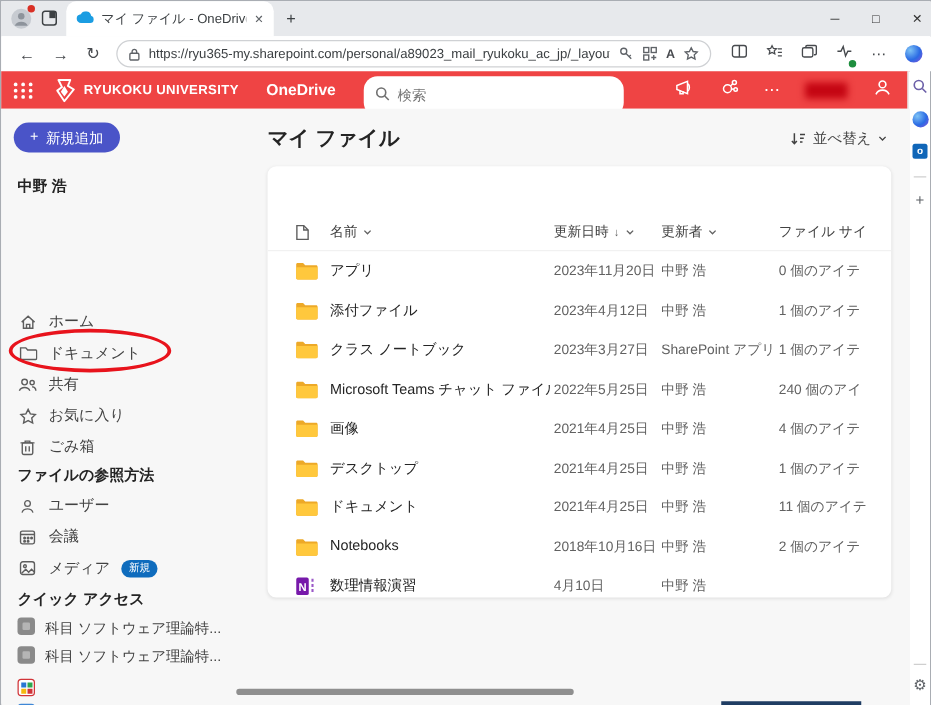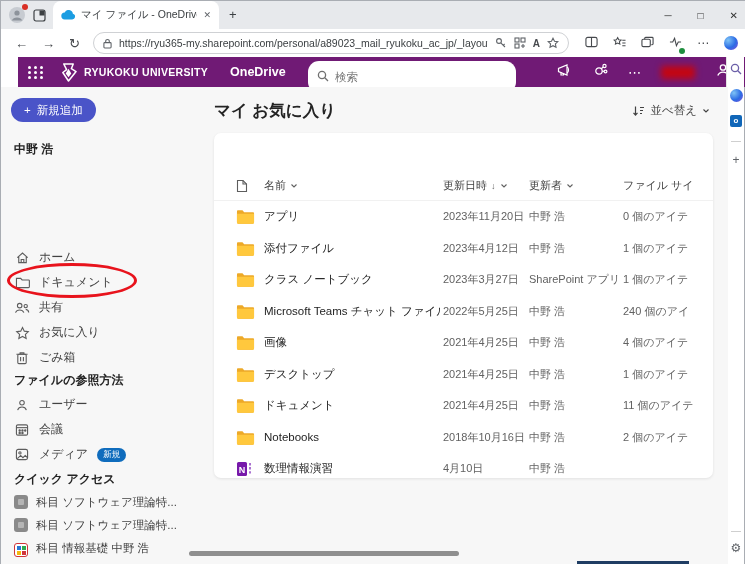--- a/index.html
+++ b/index.html
@@ -27,21 +27,21 @@
   .urlpill { position:absolute; left:92px; top:3px; width:476px; height:22px; background:#fff;
     border:1px solid #cfd1d4; border-radius:11px; display:flex; align-items:center; padding:0 9px; gap:7px; }
   .url { font-size:10.5px; color:#3c4043; white-space:nowrap; overflow:hidden; flex:1; }
   .pill-ic { flex:none; display:flex; }
   .bar-ics { position:absolute; right:8px; top:3px; height:22px; display:flex; align-items:center; gap:15px; }
   .readaloud { font-size:10px; color:#474a4e; font-weight:bold; }
   .copilot-dot { width:14px; height:14px; border-radius:50%;
     background:radial-gradient(circle at 30% 30%, #7ec3f5, #2b6be4 55%, #8a4fd8); }
 
   
-  .navbar { position:absolute; left:17px; top:56px; width:727px; height:30px; background:#701a75;
+  .navbar { position:absolute; left:0; top:56px; width:727px; height:30px; background:#ef4444;
     display:flex; align-items:center; color:#fff; }
   .waffle { margin-left:10px; display:grid; grid-template-columns:repeat(3,4px); grid-gap:2px; }
   .waffle i { width:3px; height:3px; background:#fff; border-radius:50%; }
   .logo { margin-left:16px; display:flex; }
   .brand { margin-left:7px; font-size:10.5px; font-weight:bold; letter-spacing:.3px; white-space:nowrap; }
   .appname { margin-left:22px; font-size:12.5px; font-weight:bold; }
   .searchpill { position:absolute; left:290px; top:4px; width:208px; height:30px; background:#fff;
     border-radius:11px; display:flex; align-items:center; padding:16px 9px; gap:6px; }
   .searchpill input { border:none; outline:none; font-size:11.5px; color:#444; width:150px;
     font-family:inherit; background:transparent; }
@@ -372,29 +372,28 @@
           <span class="ic"><span style="display:inline-block;width:14px;height:14px;border-radius:3px;background:#8a8a8a;"><span style="display:block;width:6px;height:6px;margin:4px auto;background:#b5b5b5;border-radius:1px;"></span></span></span>
           <span>科目 ソフトウェア理論特...</span>
         </div>
         <div class="qitem">
           <span class="ic"><span style="display:inline-block;width:14px;height:14px;border-radius:3px;background:#fff;border:1.5px solid #d13438;"><span style="display:grid;grid-template-columns:4px 4px;grid-gap:1px;margin:2px;">
                 <span style="width:4px;height:4px;background:#2a76d2;"></span>
                 <span style="width:4px;height:4px;background:#2fa84f;"></span>
                 <span style="width:4px;height:4px;background:#f5b80f;"></span>
                 <span style="width:4px;height:4px;background:#d13438;"></span>
               </span></span></span>
-          <span>科目 情報基礎 中野 浩</span>
         </div>
         <div class="qitem">
           <span class="ic"><span style="display:inline-block;width:14px;height:14px;border-radius:3px;background:#3f87d6;"></span></span>
         </div>
       </div>
     <div class="annot"></div>
 
-    <div class="pagetitle">マイ お気に入り</div>
+    <div class="pagetitle">マイ ファイル</div>
     <div class="mtools">
       <span class="mtool">
         <svg width="13" height="12" viewBox="0 0 13 12" fill="none" stroke="#424242" stroke-width="1.2">
             <path d="M3.5 1.5 v8.5 M1.5 7.8 l2 2.2 2-2.2"></path>
             <path d="M8 2.5 h4 M8 5.5 h3 M8 8.5 h2"></path>
           </svg>
         <span>並べ替え</span>
         <span class="chev">
             <svg width="8" height="7" viewBox="0 0 8 7" fill="none" stroke="#424242" stroke-width="1.1">
               <path d="M1.5 2.5 L4 5 l2.5-2.5"></path>

